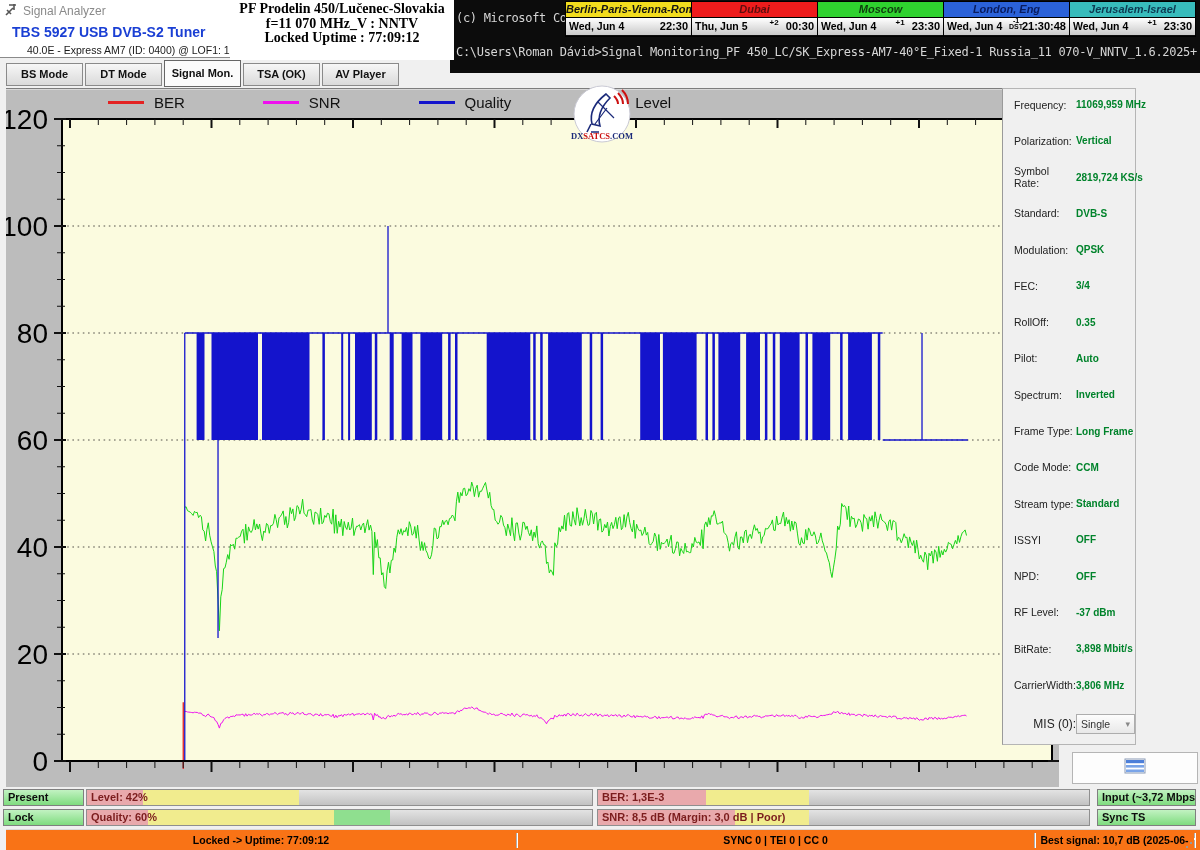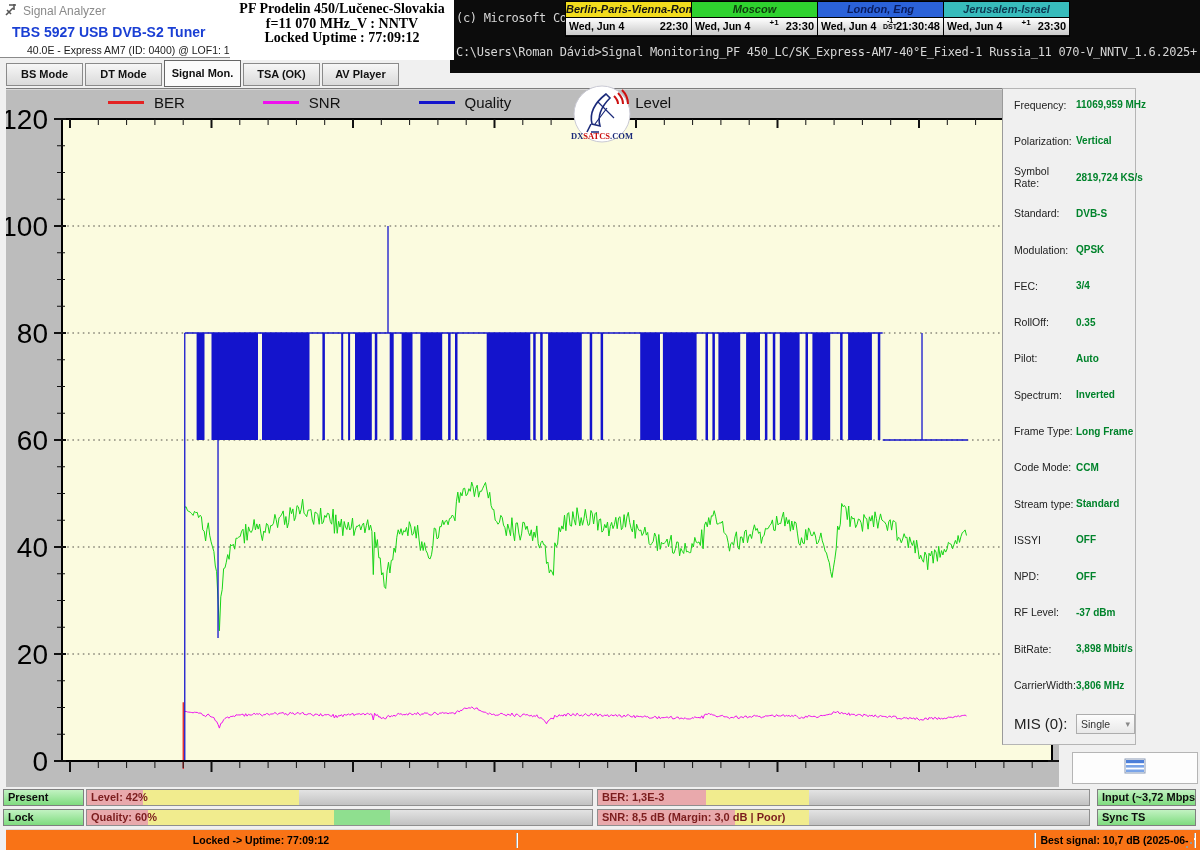--- a/index.html
+++ b/index.html
@@ -55,21 +55,21 @@
   #dx-logo{left:556px;top:-5px;width:80px;height:64px;z-index:3;}
 
   
   #right-panel{left:1002px;top:88px;width:134px;height:657px;background:#f0f0f0;
     border:1px solid #b5b5b5;border-left:1px solid #9a9a9a;box-sizing:border-box;
     display:flex;flex-direction:column;justify-content:space-between;padding:8px 0 10px 0;}
   .prow{display:flex;align-items:center;padding-left:11px;height:15px;}
   .prow .plabel{width:62px;font-size:10.5px;color:#222;flex:none;}
   .prow .pvalue{font-size:10px;font-weight:bold;color:#00832b;white-space:nowrap;}
   #mis-row{display:flex;align-items:center;padding-left:11px;height:20px;}
-  #mis-row .plabel{width:62px;font-size:15px;color:#222;flex:none;}
+  #mis-row .plabel{width:62px;font-size:12px;color:#222;flex:none;text-align:right;}
   #mis-select{width:62px;height:18px;background:linear-gradient(#fdfdfd,#e8e8e8);border:1px solid #adadad;
     font-size:10.5px;color:#333;display:flex;align-items:center;justify-content:space-between;
     padding:0 4px;cursor:pointer;}
   #mis-caret{color:#888;font-size:9px;}
   #stream-button{left:1072px;top:752px;width:124px;height:30px;background:#fdfdfd;border:1px solid #b5b5b5;
     display:flex;align-items:center;justify-content:center;cursor:pointer;}
 
   
   .state-box{position:absolute;height:17px;border:1px solid #7f7f7f;box-sizing:border-box;
     background:linear-gradient(#c2f2c2,#7fdc7f);overflow:hidden;}
@@ -114,20 +114,28 @@
   <div class="cline" id="console-line1">(c) Microsoft Co</div>
   <div class="cline" id="console-line2">C:\Users\Roman Dávid&gt;Signal Monitoring_PF 450_LC/SK_Express-AM7-40°E_Fixed-1 Russia_11 070-V_NNTV_1.6.2025+</div>
 </div>
 
 <div class="abs" id="clocks">
     <div class="clock">
       <div class="clock-head" style="background: rgb(242, 220, 30); color: rgb(20, 20, 20);">Berlin-Paris-Vienna-Roma</div>
       <div class="clock-body">
         <span class="clock-date">Wed, Jun 4</span>
         <span class="clock-time">22:30</span>
+      </div>
+    </div>
+    <div class="clock">
+      <div class="clock-head" style="background: rgb(238, 28, 28); color: rgb(94, 14, 14);">Dubai</div>
+      <div class="clock-body">
+        <span class="clock-date">Thu, Jun 5</span>
+        <span class="clock-off">+2</span>
+        <span class="clock-time">00:30</span>
       </div>
     </div>
     <div class="clock">
       <div class="clock-head" style="background: rgb(47, 210, 47); color: rgb(14, 61, 14);">Moscow</div>
       <div class="clock-body">
         <span class="clock-date">Wed, Jun 4</span>
         <span class="clock-off">+1</span>
         <span class="clock-time">23:30</span>
       </div>
     </div>
@@ -489,19 +497,20 @@
       <span class="blabel">SNR: 8,5 dB (Margin: 3,0 dB | Poor)</span>
     </div>
     <div class="state-box" style="left: 1097px; top: 809px; width: 99px;">
       <span class="blabel">Sync TS</span>
     </div>
   </div>
 
 <div class="abs" id="statusbar">
   <div class="sb-cell" style="left:0;width:510px;">Locked -&gt; Uptime: 77:09:12</div>
   <div class="sb-div" style="left:510px;"></div>
+  <div class="sb-cell" style="left:511px;width:517px;">SYNC 0 | TEI 0 | CC 0</div>
   <div class="sb-div" style="left:1028px;"></div>
   <div class="sb-cell" style="left:1029px;width:159px;">Best signal: 10,7 dB (2025-06-02 13:17)</div>
   <div class="sb-div" style="left:1188px;"></div>
   <div id="grip">
       <i></i>
     </div>
 </div>
 
 </body></html>

